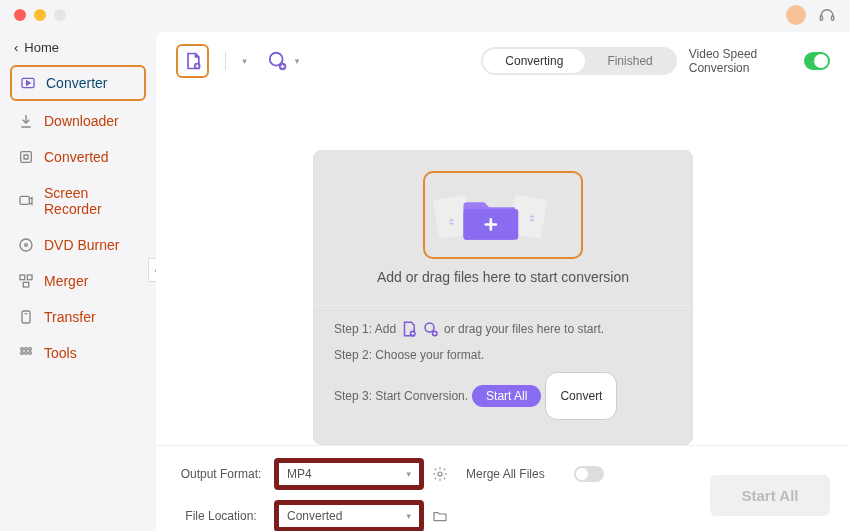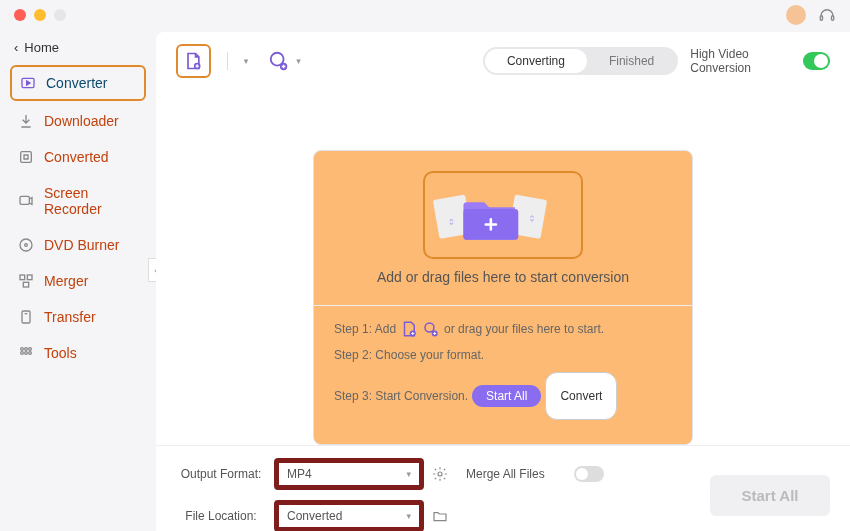--- a/index.html
+++ b/index.html
@@ -34,21 +34,21 @@
 .tiny-chevron { font-size: 9px; color: #999; margin-left:4px; }
 
 .tabs { display: flex; margin-left: 170px; background: #e8e8ea; border-radius: 14px; padding: 2px; }
 .tab { padding: 5px 22px; font-size: 12px; color: #777; border-radius: 12px; cursor: pointer; }
 .tab.active { background: #fff; color: #333; }
 
 .speed-toggle { margin-left: auto; display: flex; align-items: center; gap: 8px; font-size: 12px; color: #555; }
 .toggle { width: 32px; height: 18px; border-radius: 9px; background: #34c759; position: relative; cursor: pointer; }
 .toggle::after { content: ''; position: absolute; width: 14px; height: 14px; border-radius: 50%; background: #fff; top: 2px; right: 2px; }
 
-.dropzone { margin: 60px auto 0 auto; width: 380px; border: 1px solid #e2e2e5; border-radius: 8px; background: #fdba74; }
+.dropzone { margin: 60px auto 0 auto; width: 380px; border: 1px solid #e2e2e5; border-radius: 8px; background: #e5e5e5; }
 .drop-inner { text-align: center; padding: 20px 30px; }
 .folder-wrap { margin: 0 auto 10px auto; width: 160px; border: 2px solid #e08a2e; border-radius: 10px; padding: 12px 0; }
 .drop-text { font-size: 14px; color: #555; }
 
 .steps { border-top: 1px solid #eee; padding: 14px 20px; font-size: 12px; color: #666; }
 .step-row { display: flex; align-items: center; gap: 4px; margin-bottom: 10px; }
 .step-row .inline-icon { color: #7b5bd6; }
 .btn-prim { background: #8a6cf0; color: #fff; border: none; border-radius: 12px; padding: 4px 14px; font-size: 12px; cursor: pointer; }
 .btn-sec { background: #fff; color: #333; border: 1px solid #ccc; border-radius: 12px; padding: 16px 14px; font-size: 12px; cursor: pointer; }
 
@@ -189,21 +189,21 @@
           </svg>
         <span class="tiny-chevron">▾</span>
       </div>
 
       <div class="tabs">
         <div class="tab active">Converting</div>
         <div class="tab">Finished</div>
       </div>
 
       <div class="speed-toggle">
-        <span>High Video Conversion</span>
+        <span>Video Speed Conversion</span>
         <div class="toggle"></div>
       </div>
     </div>
 
     <div class="dropzone">
       <div class="drop-inner">
         <div class="folder-wrap">
           <svg width="130" height="60" viewBox="0 0 150 70">
             <rect x="12" y="14" width="38" height="46" rx="3" fill="#eee" transform="rotate(-10 31 37)"></rect>
             <rect x="100" y="14" width="38" height="46" rx="3" fill="#eee" transform="rotate(10 119 37)"></rect>

